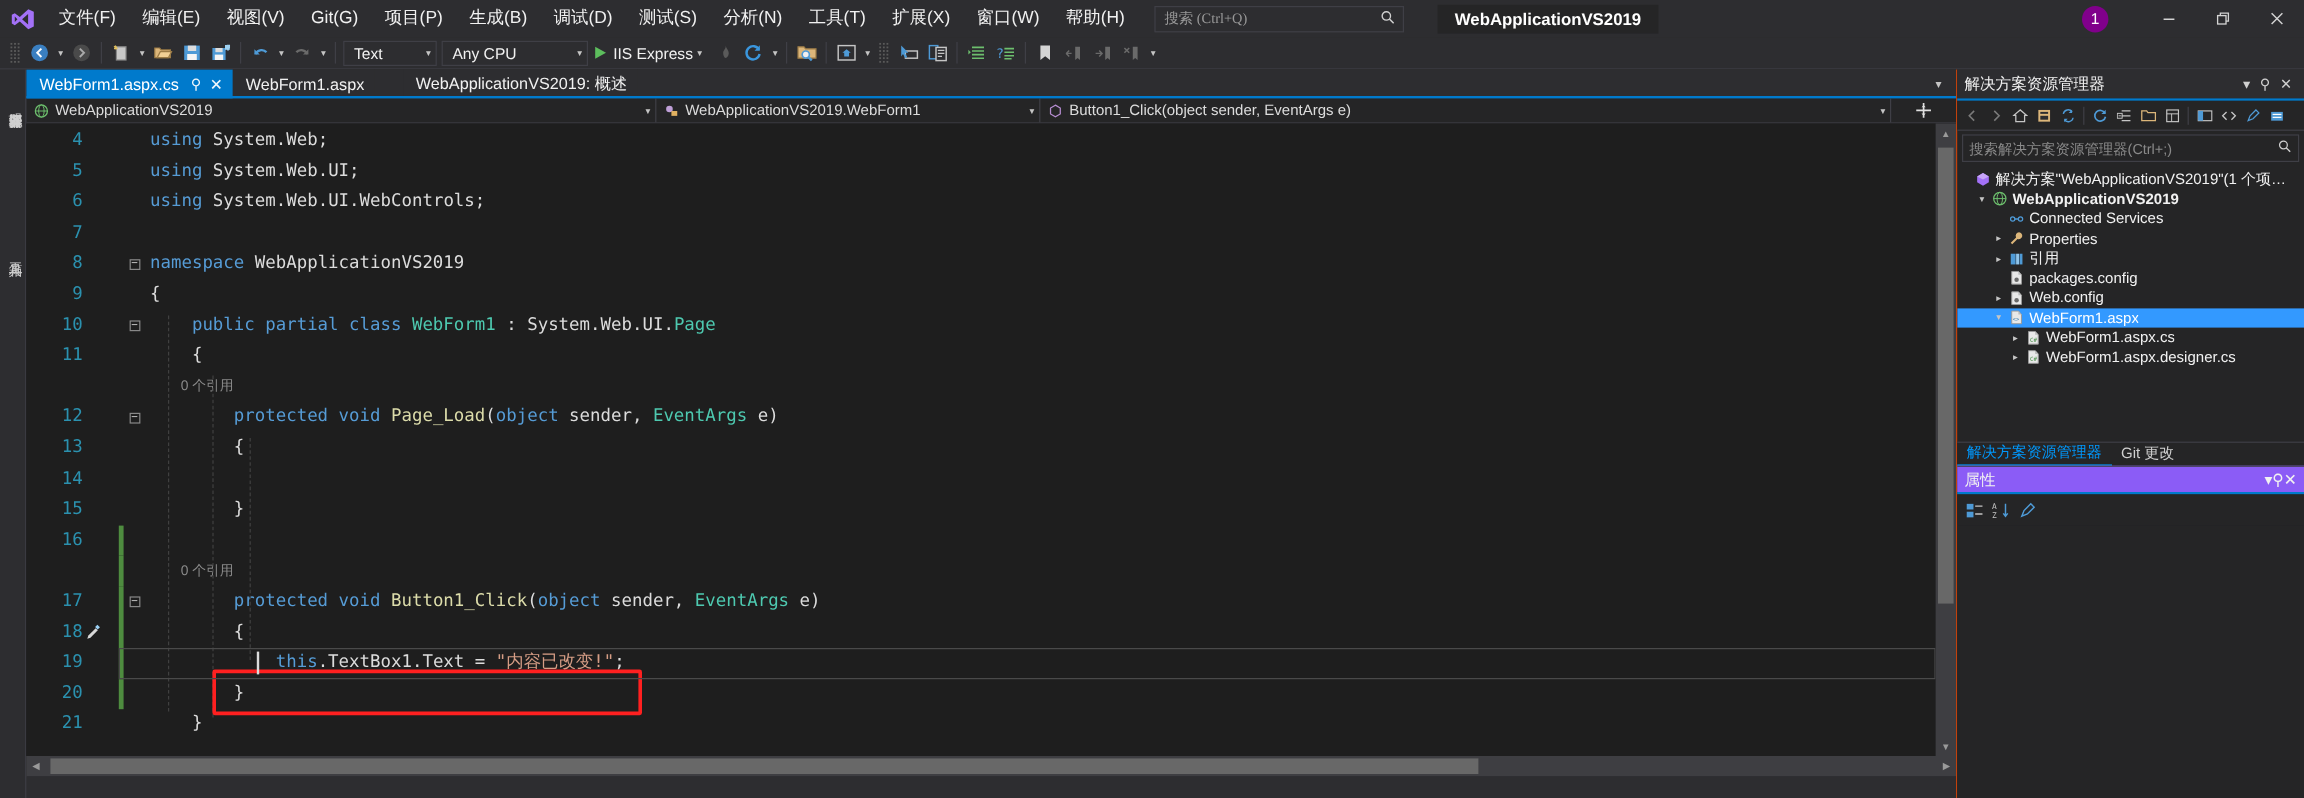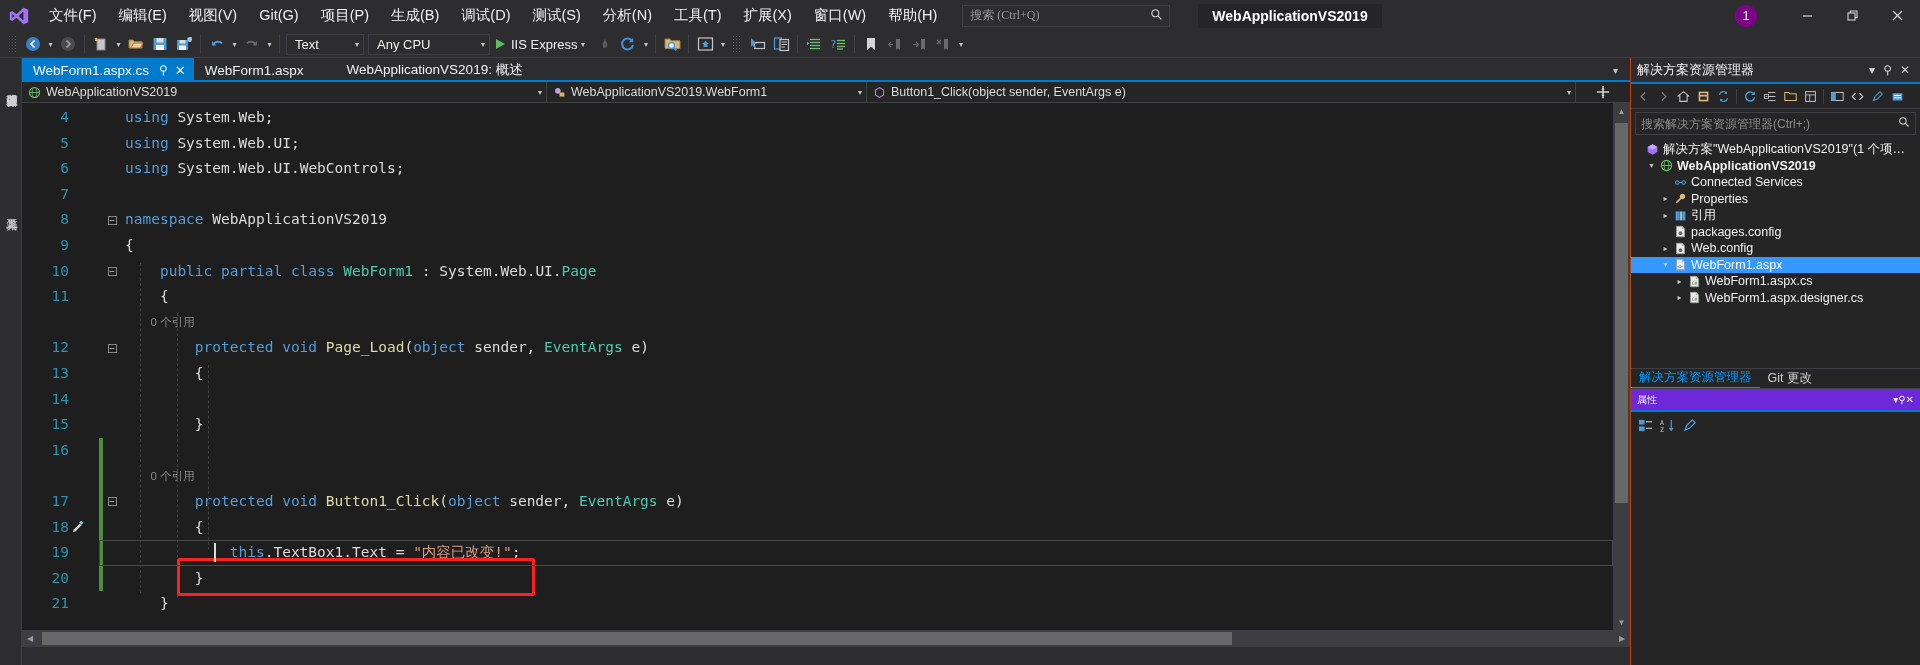--- a/index.html
+++ b/index.html
@@ -169,21 +169,21 @@
   .trow .arr { width:13px; flex:0 0 13px; text-align:center; color:#c5c5c5; font-size:8px;}
   .trow .ic { width:16px; flex:0 0 16px; display:flex; align-items:center; justify-content:center; margin-right:3px;}
   .trow .lb { overflow:hidden; text-overflow:ellipsis; }
   .trow .lb.b { font-weight:bold; }
 
   .panetabs { height:20px; display:flex; align-items:center; background:#252526; border-top:1px solid #3f3f46; font-size:12.5px; }
   .ptab { padding:0 8px; height:20px; display:flex; align-items:center; }
   .ptab.active { color:#0097fb; border-bottom:2px solid #0097fb; }
   .ptab.inactive { color:#d0d0d0; }
 
-  .propshdr { height:22px; display:flex; align-items:center; padding:0 6px; background:#6d28d9; color:#f1f1f1; font-size:10px; border-top:1px solid #3f3f46;}
+  .propshdr { height:22px; display:flex; align-items:center; padding:0 6px; background:#8b5cf6; color:#f1f1f1; font-size:13px; border-top:1px solid #3f3f46;}
   .propsblue { height:2px; background:#007acc; }
   .propstb { height:26px; display:flex; align-items:center; padding:0 4px; background:#252526; }
   .ptb { width:20px; height:20px; display:flex; align-items:center; justify-content:center; margin-right:2px; }
   .propsbody { flex:1; background:#252526; }
 
   
   .bottomstrip { height:18px; flex:0 0 18px; background:#2d2d30; }
 </style>
 </head>
 <body>

